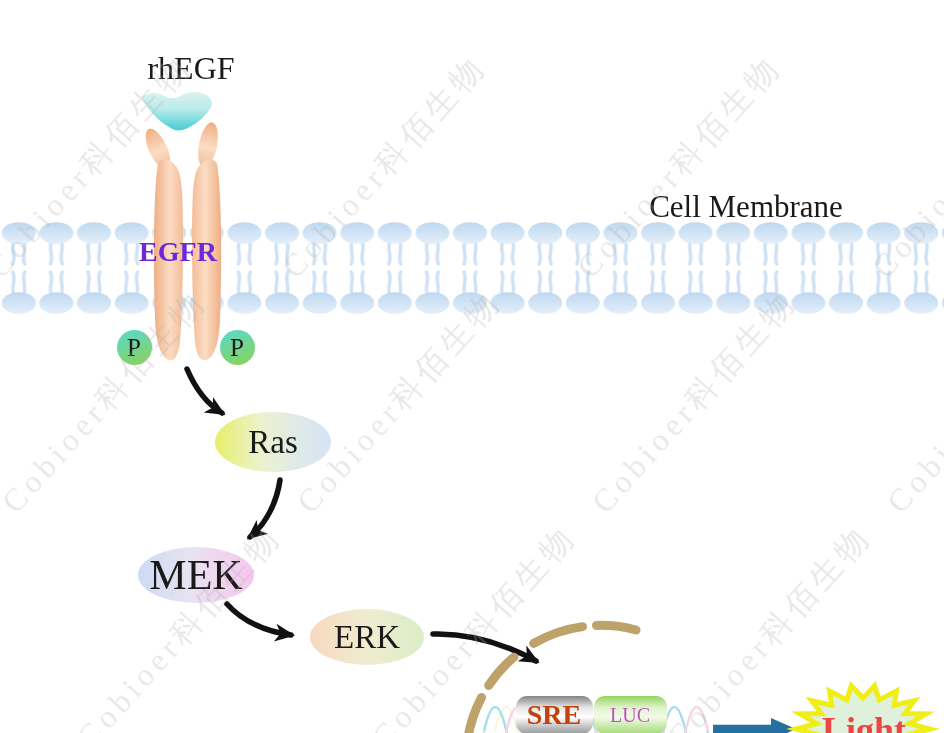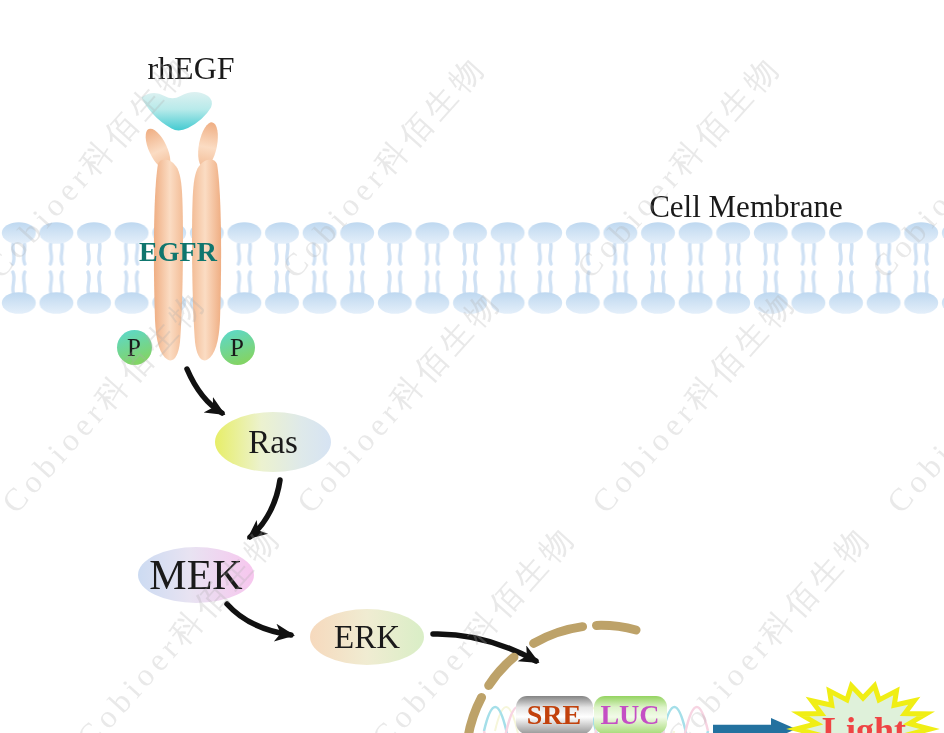--- a/index.html
+++ b/index.html
@@ -118,28 +118,28 @@
   <g>
     <path d="M713 689 L773 689" stroke="#23719f" stroke-width="8.5" fill="none"></path>
     <polygon points="771,678 796,689 771,700" fill="#23719f"></polygon>
   </g>
 
   <polygon points="930,689 909.3,694.4 926,704.1 904.7,704.5 914.3,717.3 894.2,712.7 896.5,727.1 879.1,718.1 874.6,732.3 863,720 851.4,732.3 846.9,718.1 829.5,727.1 831.8,712.7 811.7,717.3 821.3,704.5 800,704.1 816.7,694.4 796,689 816.7,683.6 800,673.9 821.3,673.5 811.7,660.7 831.8,665.3 829.5,650.9 846.9,659.9 851.4,645.7 863,658 874.6,645.7 879.1,659.9 896.5,650.9 894.2,665.3 914.3,660.7 904.7,673.5 926,673.9 909.3,683.6" fill="#dff1da" stroke="#f0ee15" stroke-width="5"></polygon>
 </svg>
 
 <div class="lbl" style="left:191px;top:28px;font-size:32px;">rhEGF</div>
 <div class="lbl" style="left:746px;top:166px;font-size:31px;">Cell Membrane</div>
-<div class="lbl" style="left:178px;top:212px;font-size:28px;font-weight:bold;color:#0f766e;text-align:right;">EGFR</div>
+<div class="lbl" style="left:178px;top:212px;font-size:28px;font-weight:bold;color:#6d28d9;text-align:right;">EGFR</div>
 <div class="lbl" style="left:134px;top:307px;font-size:25px;">P</div>
 <div class="lbl" style="left:237px;top:307px;font-size:25px;">P</div>
 <div class="lbl" style="left:273px;top:402px;font-size:33px;">Ras</div>
 <div class="lbl" style="left:196px;top:535px;font-size:42px;">MEK</div>
 <div class="lbl" style="left:367px;top:597px;font-size:33px;">ERK</div>
 <div class="lbl" style="left:554px;top:675px;font-size:28px;font-weight:bold;color:#c2410c;">SRE</div>
-<div class="lbl" style="left:630px;top:675px;font-size:28px;font-weight:bold;color:#c44fc4;">LUC</div>
+<div class="lbl" style="left:630px;top:675px;font-size:20px;font-weight:normal;color:#c44fc4;">LUC</div>
 <div class="lbl" style="left:864px;top:690px;font-size:36px;font-weight:bold;color:#ef4444;">Light</div>
 
 <span class="wm" style="left:10px;top:204px;">Cobioer科佰生物</span>
 <span class="wm" style="left:305px;top:204px;">Cobioer科佰生物</span>
 <span class="wm" style="left:600px;top:204px;">Cobioer科佰生物</span>
 <span class="wm" style="left:895px;top:204px;">Cobioer科佰生物</span>
 <span class="wm" style="left:25px;top:439px;">Cobioer科佰生物</span>
 <span class="wm" style="left:320px;top:439px;">Cobioer科佰生物</span>
 <span class="wm" style="left:615px;top:439px;">Cobioer科佰生物</span>
 <span class="wm" style="left:910px;top:439px;">Cobioer科佰生物</span>

